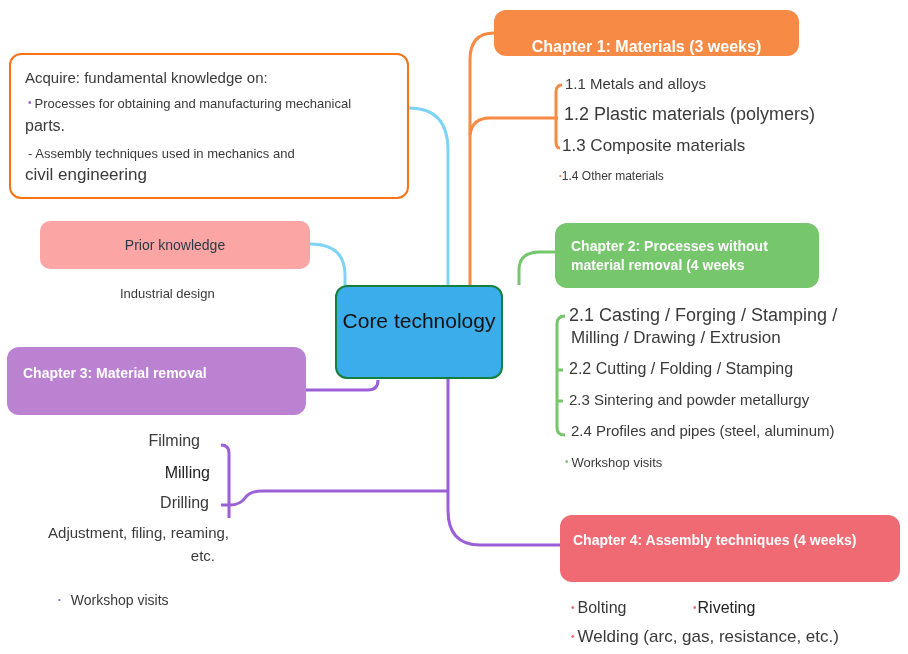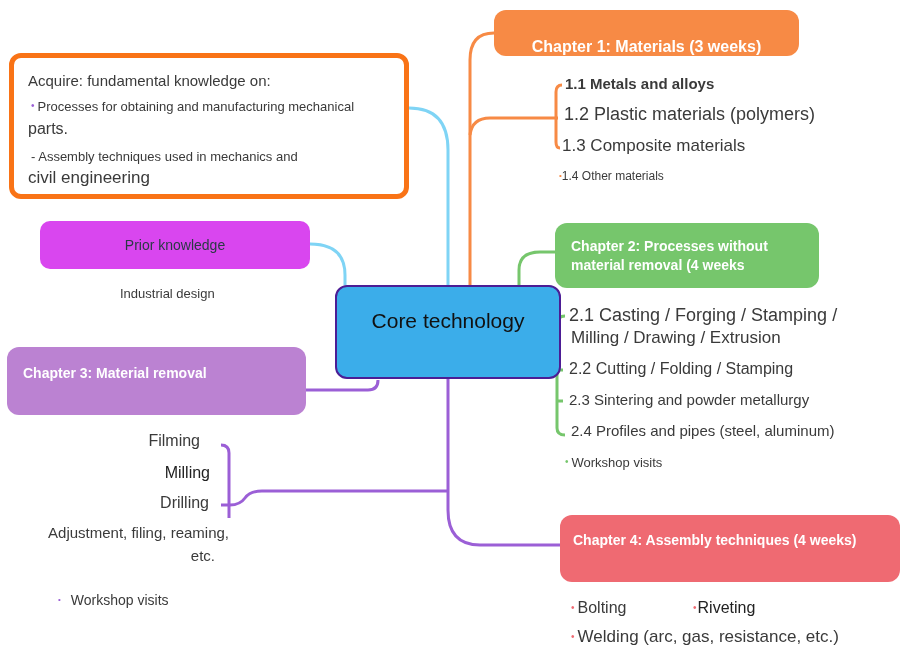--- a/index.html
+++ b/index.html
@@ -1,25 +1,25 @@
 <!DOCTYPE html>
 <html><head>
 <meta charset="utf-8">
 <style>
   html, body { margin:0; padding:0; }
   body { width:908px; height:654px; background:#ffffff; position:relative; overflow:hidden;
          font-family:"Liberation Sans", "DejaVu Sans", sans-serif; color:#3a3a3a; }
   svg.lines { position:absolute; left:0; top:0; width:908px; height:654px; }
   .abs { position:absolute; white-space:nowrap; }
   .node { position:absolute; box-sizing:border-box; border-radius:12px; }
-  .goal { left:9px; top:53px; width:400px; height:146px; border:5px solid #f97316; background:#fff; }
+  .goal { left:9px; top:53px; width:400px; height:146px; border:2px solid #f97316; background:#fff; }
   .goal .l { position:absolute; left:14px; white-space:nowrap; }
-  .prior { left:40px; top:221px; width:270px; height:48px; background:#d946ef; border-radius:10px;
+  .prior { left:40px; top:221px; width:270px; height:48px; background:#fca5a5; border-radius:10px;
            display:flex; align-items:center; justify-content:center; font-size:14px; color:#2a3a44; }
-  .core { left:335px; top:285px; width:226px; height:94px; background:#3badea; border:2px solid #4c1d95;
+  .core { left:335px; top:285px; width:168px; height:94px; background:#3badea; border:2px solid #15803d;
           display:flex; align-items:center; justify-content:center; font-size:21px; color:#111; }
   .ch1 { left:494px; top:10px; width:305px; height:46px; background:#f78a45; color:#fff; font-weight:bold;
          font-size:16px; display:flex; align-items:flex-end; justify-content:center; }
   .ch2 { left:555px; top:223px; width:264px; height:65px; background:#76c66c; color:#fff; font-weight:bold;
          font-size:14px; padding:14px 0 0 16px; line-height:19px; }
   .ch3 { left:7px; top:347px; width:299px; height:68px; background:#bb82d2; color:#fff; font-weight:bold;
          padding:17px 0 0 16px; line-height:19px; }
   .ch4 { left:560px; top:515px; width:340px; height:67px; background:#ef6a72; color:#fff; font-weight:bold;
          font-size:14px; padding:17px 0 0 13px; }
   .t13 { font-size:13px; }
@@ -65,21 +65,21 @@
   </div>
 <div class="abs t13" style="left:120px;top:286px;">Industrial design</div>
 
 <div class="node core">
     <span style="margin-top:-22px;">Core technology</span>
   </div>
 
 <div class="node ch1">
     <span>Chapter 1: Materials (3 weeks)</span>
   </div>
-<div class="abs t15" style="left:565px;top:75px;font-weight:bold;">1.1 Metals and alloys</div>
+<div class="abs t15" style="left:565px;top:75px;">1.1 Metals and alloys</div>
 <div class="abs t18" style="left:564px;top:104px;">1.2 Plastic materials (polymers)</div>
 <div class="abs t17" style="left:562px;top:136px;text-align:center;">1.3 Composite materials</div>
 <div class="abs" style="left:559px;top:169px;font-size:12px;"><span style="color:#f78a45;font-size:8px;vertical-align:2px;">•</span><span>1.4 Other materials</span></div>
 
 <div class="node ch2">
   <div>Chapter 2: Processes without</div>
   <div>material removal (4 weeks</div>
 </div>
 <div class="abs t18" style="left:569px;top:305px;">2.1 Casting / Forging / Stamping /</div>
 <div class="abs t17" style="left:571px;top:328px;">Milling / Drawing / Extrusion</div>

